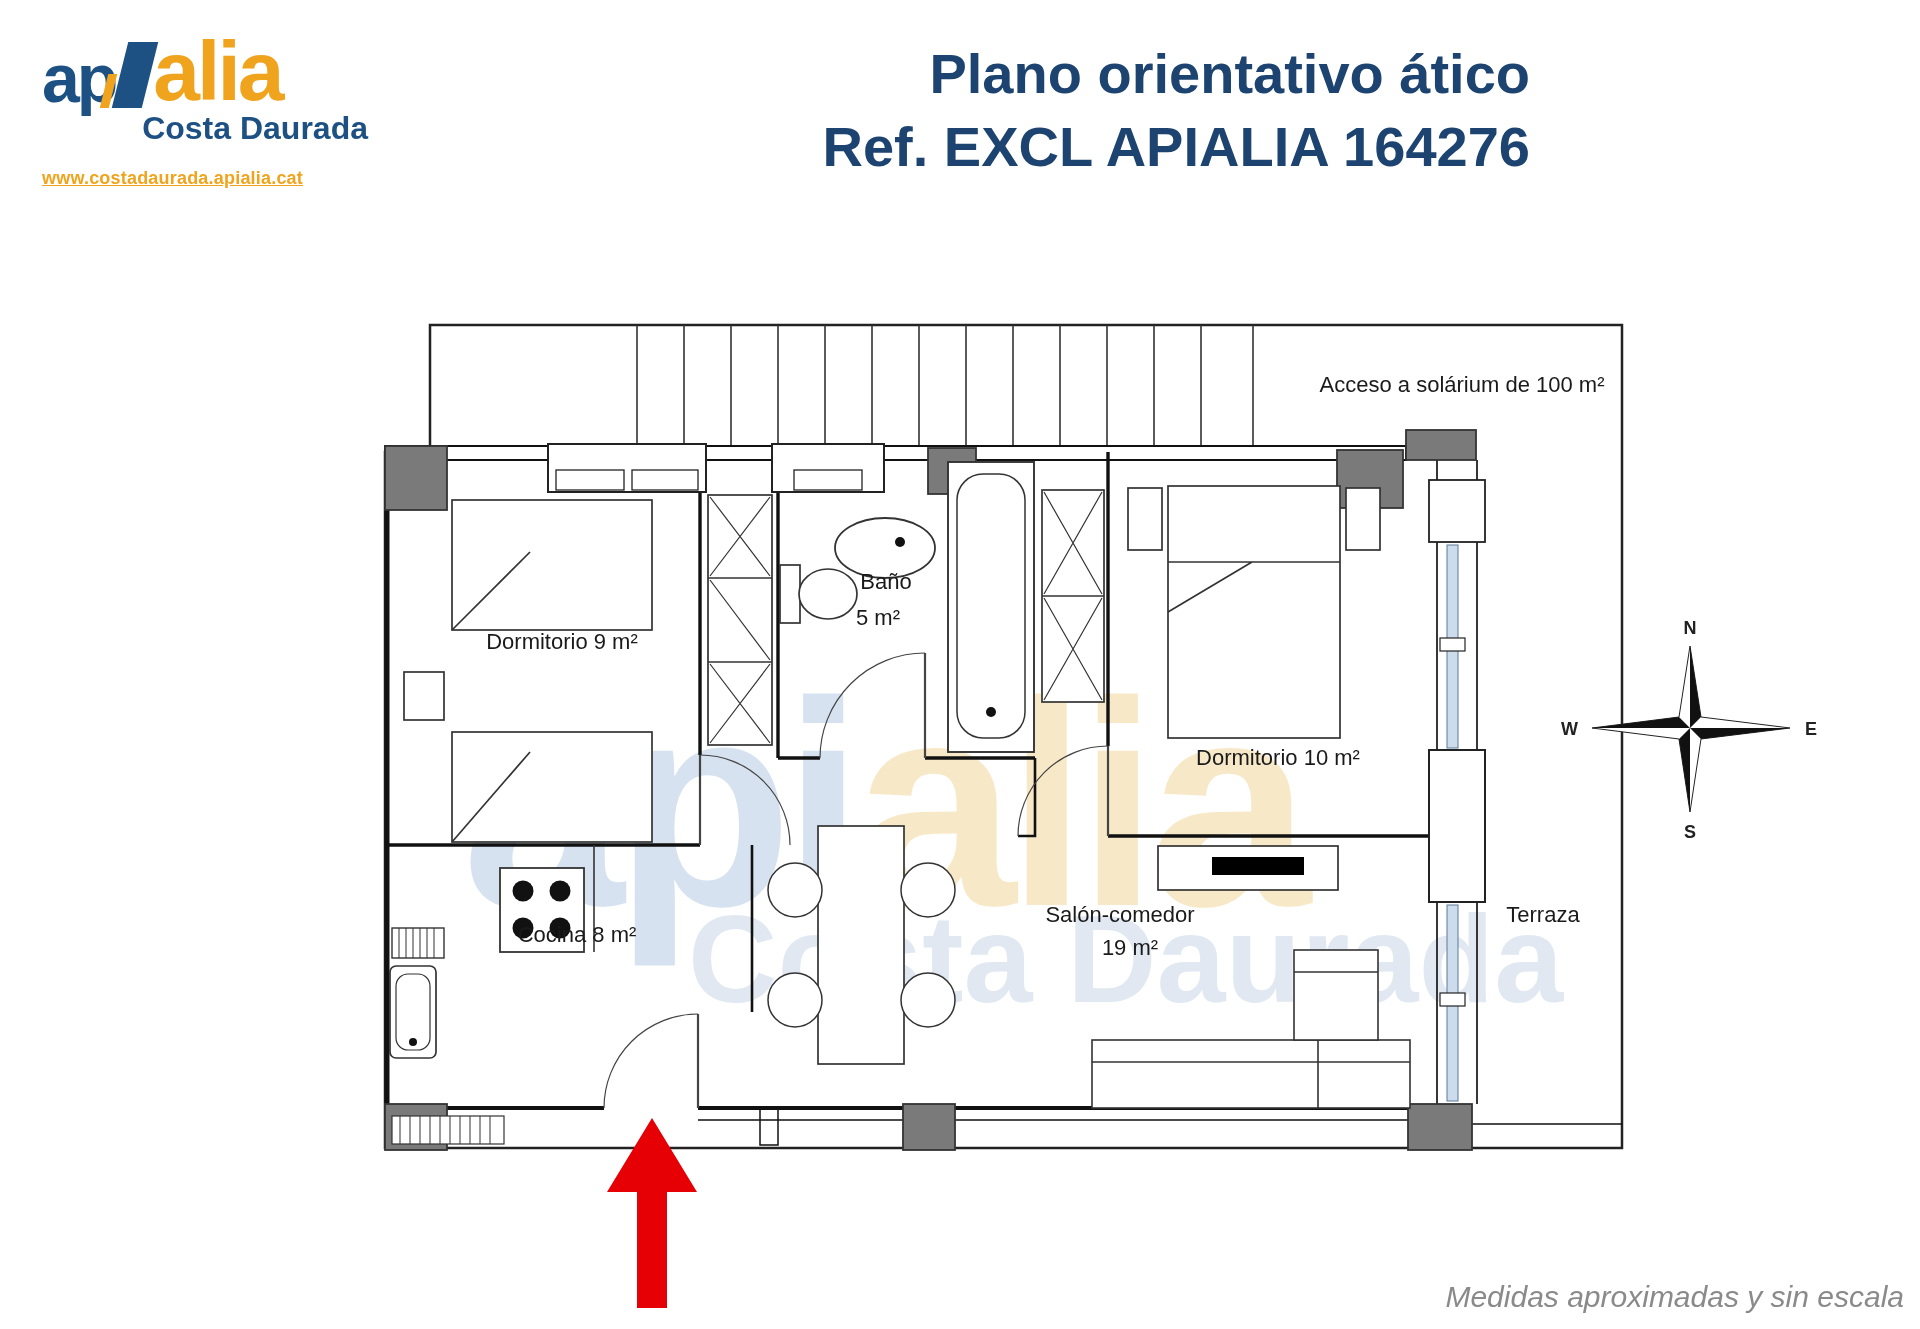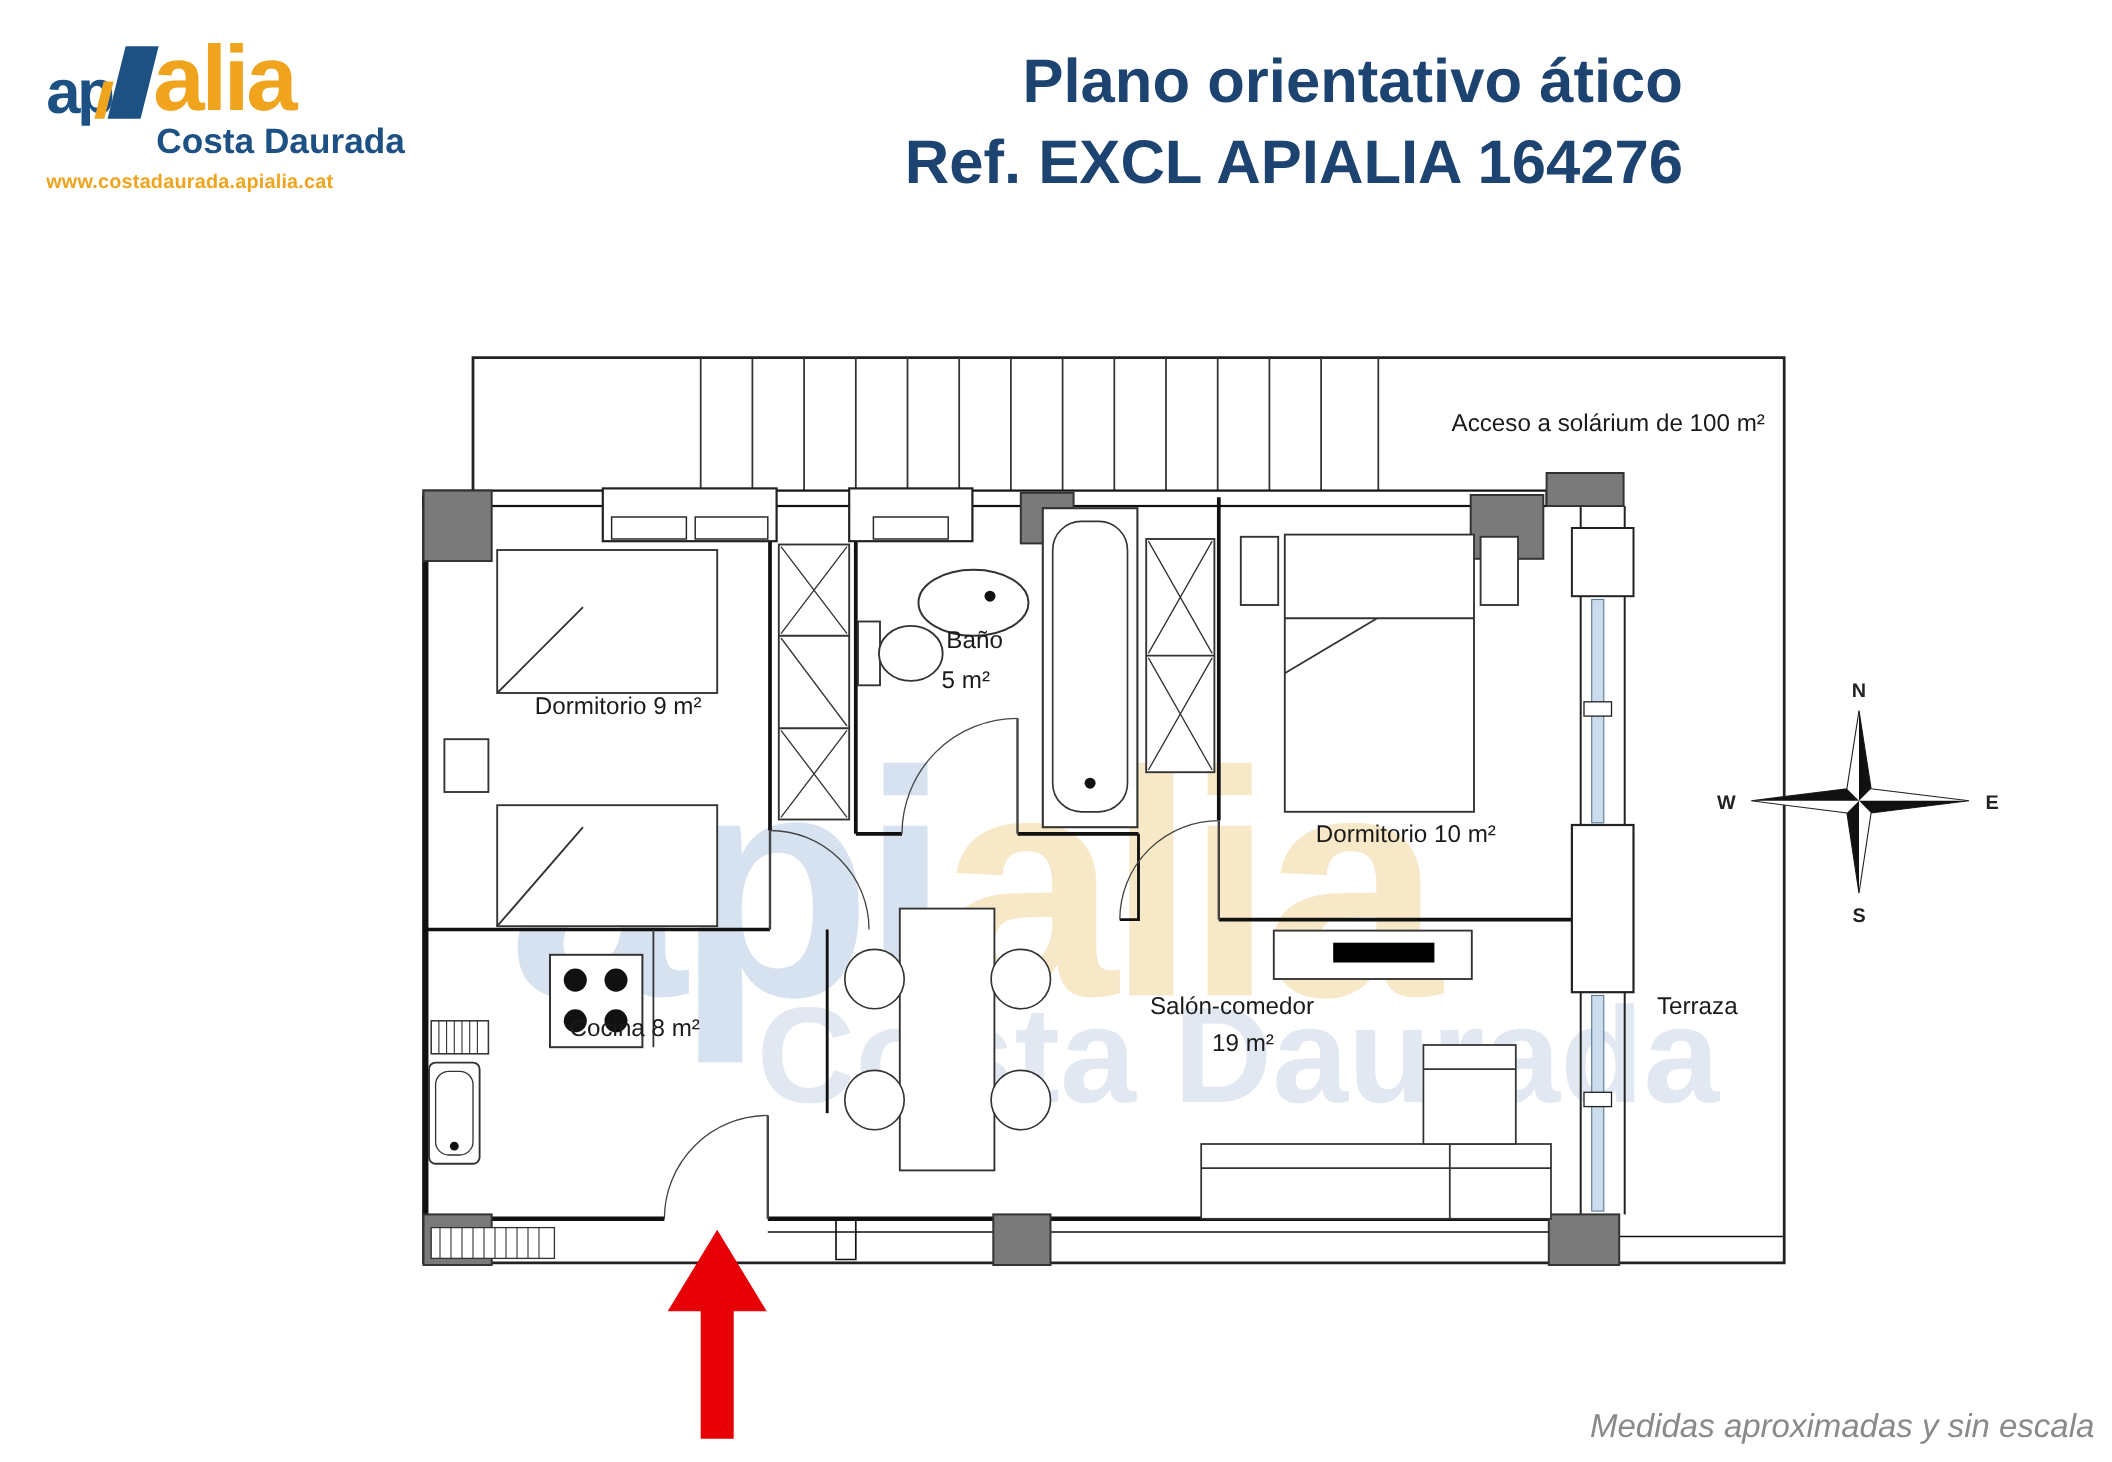--- a/index.html
+++ b/index.html
@@ -1,28 +1,28 @@
 <!DOCTYPE html>
 <html><head>
 <meta charset="utf-8">
 <style>
   html,body{margin:0;padding:0;background:#ffffff;}
   .page{position:relative;width:1920px;height:1329px;background:#ffffff;overflow:hidden;
         font-family:"Liberation Sans", sans-serif;}
   
   .logo{position:absolute;left:42px;top:34px;width:330px;}
   .logo-row{display:flex;align-items:flex-end;}
-  .logo-ap{font-size:56px;font-weight:800;color:#1d5184;letter-spacing:-3px;line-height:.9;}
+  .logo-ap{font-size:68px;font-weight:800;color:#1d5184;letter-spacing:-3px;line-height:.9;}
   .logo-alia{font-size:84px;font-weight:800;color:#f0a41e;letter-spacing:-3px;line-height:.9;}
   .logo-door{display:inline-block;width:30px;height:66px;margin:0 3px 2px 5px;
              background:#1d5184;transform:skewX(-14deg);position:relative;}
   .logo-door:before{content:"";position:absolute;left:-12px;bottom:0;width:9px;height:34px;
              background:#f0a41e;}
   .logo-sub{font-size:32px;font-weight:700;color:#1d5184;text-align:right;margin-top:0;padding-right:4px;}
-  .logo-web{font-size:18px;font-weight:700;color:#f0a41e;margin-top:8px;text-align:left;letter-spacing:.2px;}
+  .logo-web{font-size:18px;font-weight:700;color:#f0a41e;margin-top:21px;text-align:left;letter-spacing:.2px;text-decoration:underline;}
   .title-block{position:absolute;left:430px;top:38px;width:1100px;text-align:right;
                color:#1d4370;font-weight:800;line-height:1.3;}
   .title-line{font-size:56px;}
   
   .footer{position:absolute;right:16px;bottom:10px;text-align:right;
           font-style:italic;color:#8a8a8a;font-size:30px;line-height:1.42;font-weight:500;margin-top:26px;}
   
   .plan-svg{position:absolute;left:0;top:0;width:1920px;height:1329px;}
   svg text.room-label{font-family:"Liberation Sans", sans-serif;font-size:22px;fill:#1a1a1a;}
   svg text.compass-label{font-family:"Liberation Sans", sans-serif;font-size:18px;font-weight:700;fill:#222;}

